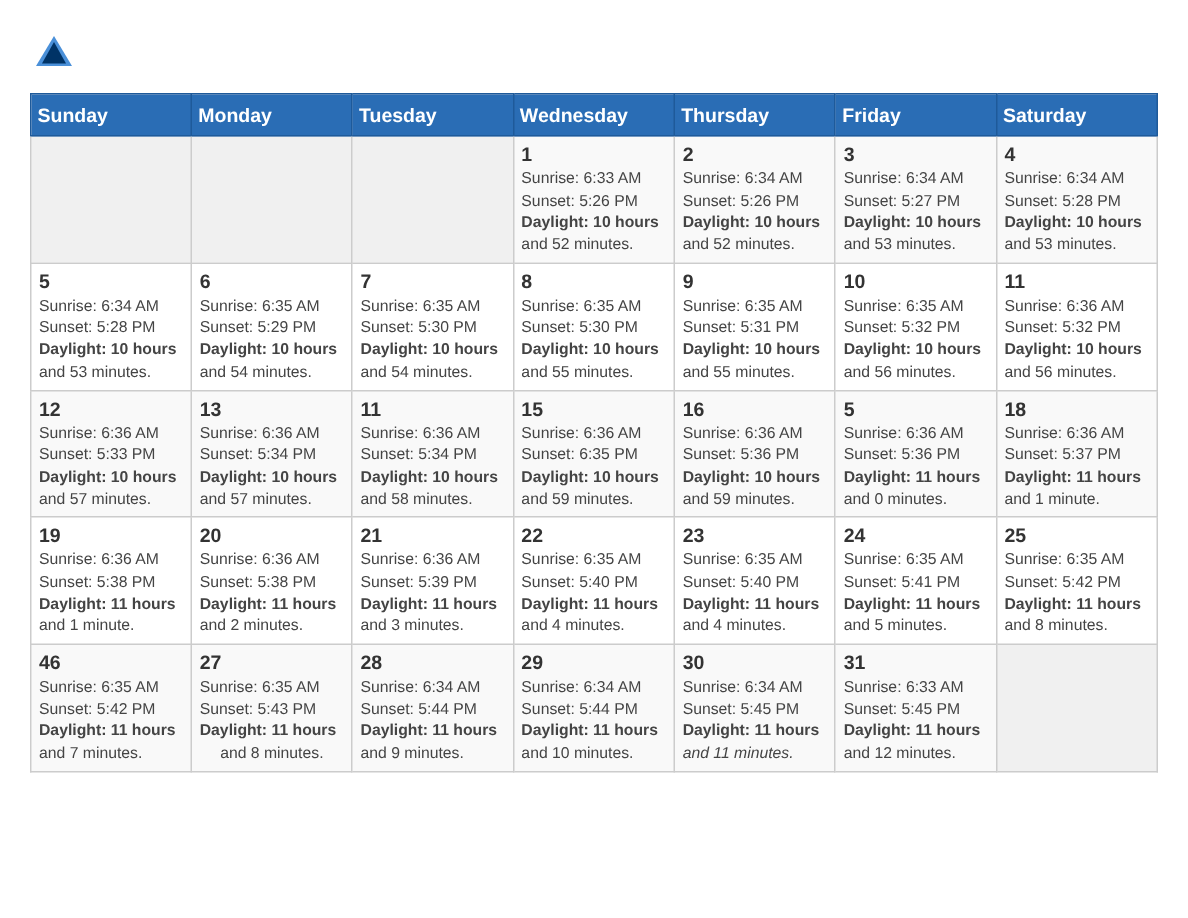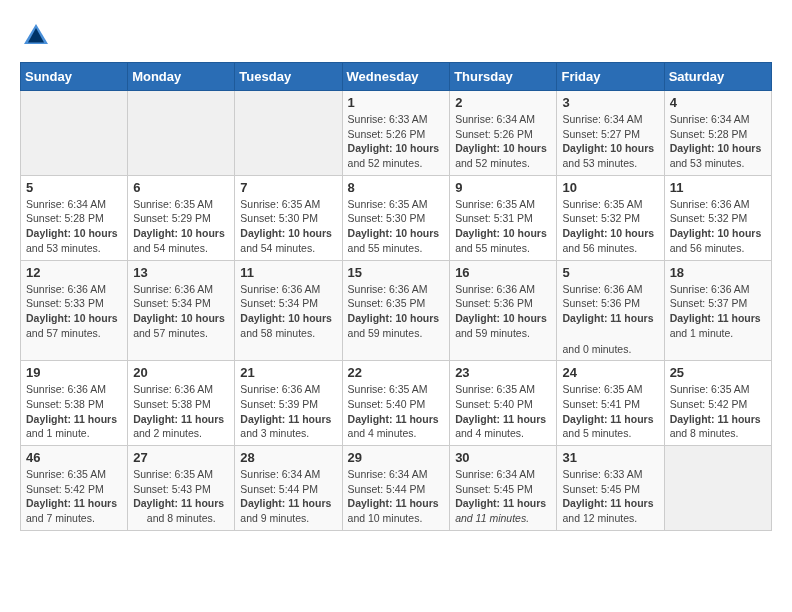--- a/index.html
+++ b/index.html
@@ -272,21 +272,21 @@
             <span style="display: block; font-weight: bold;">Daylight: 10 hours</span>
             <span style="display: block;">and 59 minutes.</span>
           </div>
         </td>
         <td>
           <span class="day-number">5</span>
           <div class="day-info">
             <span style="display: block;">Sunrise: 6:36 AM</span>
             <span style="display: block;">Sunset: 5:36 PM</span>
             <span style="display: block; font-weight: bold;">Daylight: 11 hours</span>
-            <span style="display: block; margin-top: 16px;">and 0 minutes.</span>
+            <span style="display: block;">and 0 minutes.</span>
           </div>
         </td>
         <td>
           <span class="day-number">18</span>
           <div class="day-info">
             <span style="display: block;">Sunrise: 6:36 AM</span>
             <span style="display: block;">Sunset: 5:37 PM</span>
             <span style="display: block; font-weight: bold;">Daylight: 11 hours</span>
             <span style="display: block;">and 1 minute.</span>
           </div>

